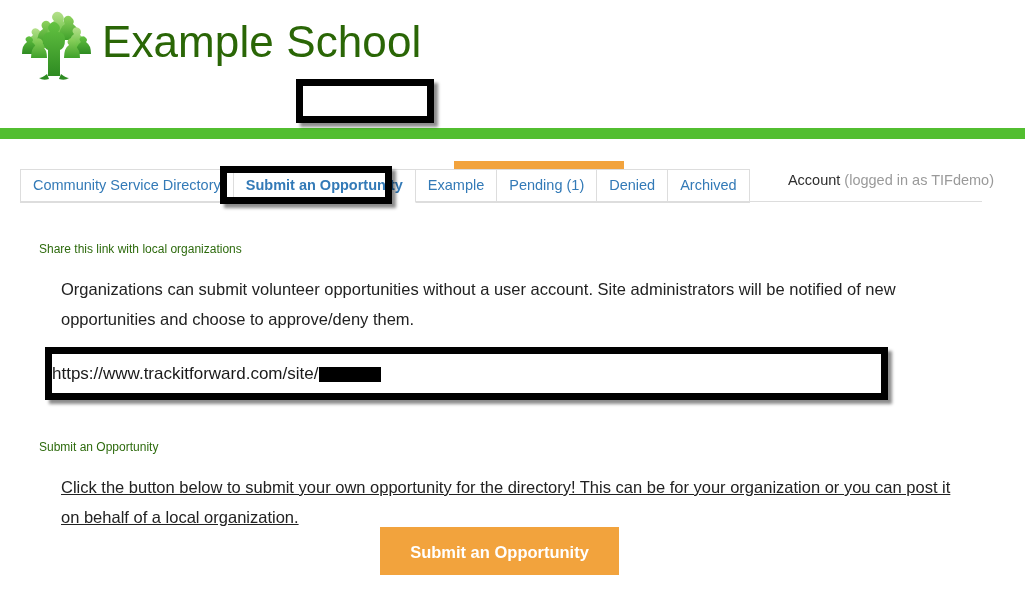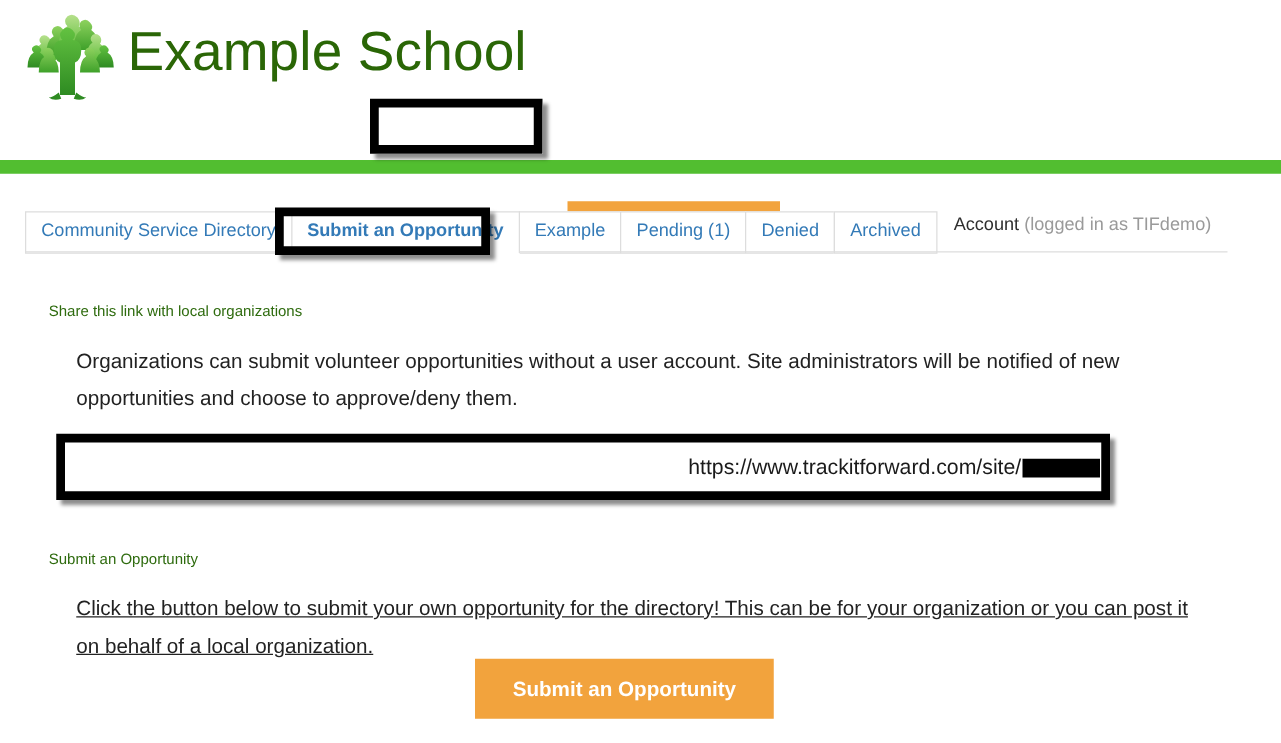--- a/index.html
+++ b/index.html
@@ -65,21 +65,21 @@
     border: 0;
     font-size: 14.5px;
     font-family: "Liberation Sans", sans-serif;
     cursor: pointer;
     line-height: 37px;
     text-align: center;
   }
 
   #account-area {
     position: absolute;
-    right: 56px; top: 92px;
+    right: 31px; top: 92px;
     font-size: 14.5px;
     white-space: nowrap;
     margin-left: 11px;
   }
   #account-link { color: #2e2e2e; text-decoration: none; cursor: pointer; }
   #account-note { color: #9a9a9a; }
 
   #green-bar {
     position: absolute;
     left: 0; top: 128px;
@@ -155,21 +155,21 @@
   
   #url-box {
     position: absolute;
     left: 45px; top: 347px;
     width: 843px; height: 53px;
     background: #ffffff;
     border: 7px solid #000000;
     box-shadow: 4px 4px 3px rgba(0,0,0,0.45);
     display: flex;
     align-items: center;
-    justify-content: flex-end;
+    justify-content: flex-start;
   }
   #url-text {
     font-size: 17px;
     color: #1a1a1a;
     white-space: nowrap;
     display: flex;
     align-items: center;
   }
   #url-redaction {
     display: inline-block;

